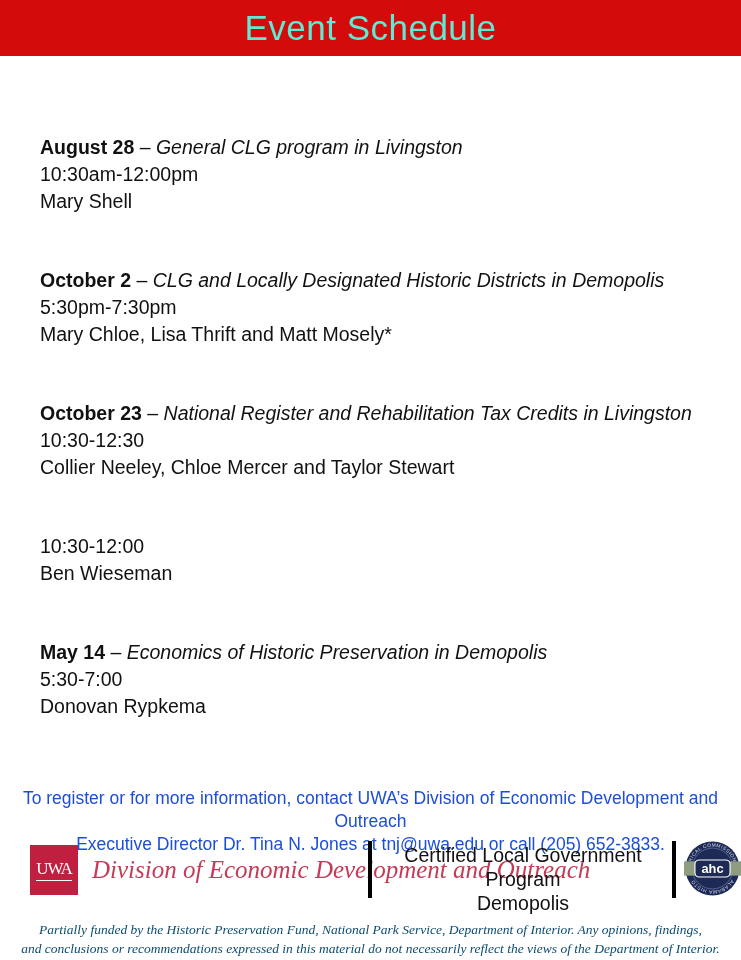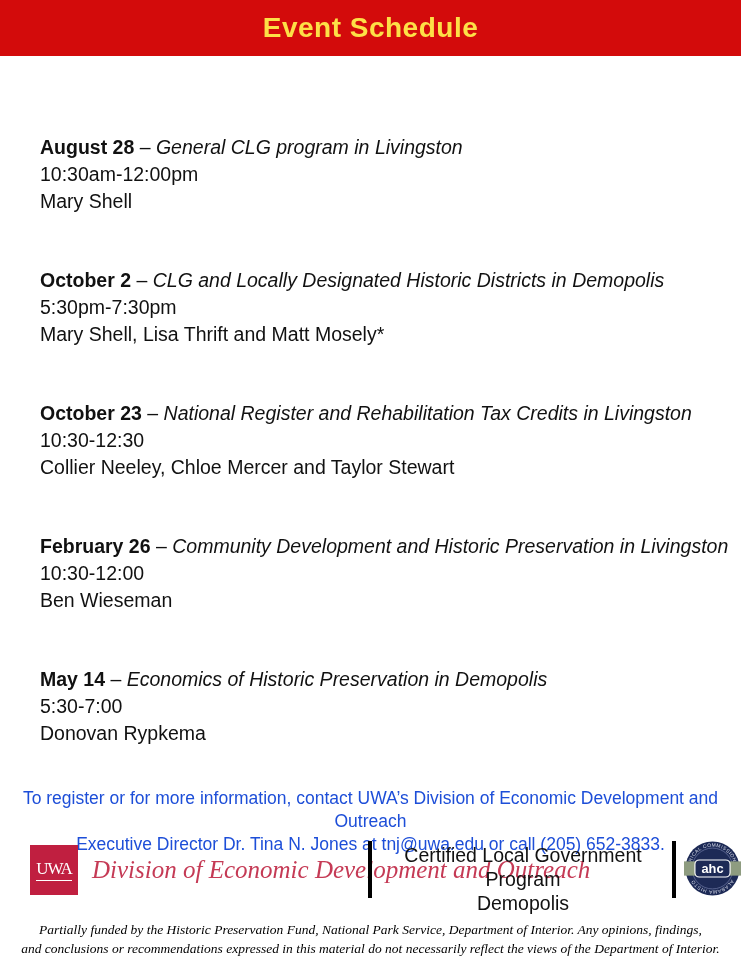--- a/index.html
+++ b/index.html
@@ -7,21 +7,21 @@
     position:relative; width:741px; height:960px; overflow:hidden;
     background:#ffffff; color:#111111;
     font-family:"Liberation Sans", sans-serif;
   }
 
   
   .header {
     position:absolute; top:0; left:0; width:741px; height:56px;
     background:#d30b0b; display:flex; align-items:center; justify-content:center;
   }
-  .header-title { color:#fde047; font-size:28px; font-weight:bold; letter-spacing:0.5px; }
+  .header-title { color:#5eead4; font-size:35px; font-weight:normal; letter-spacing:0.5px; }
 
   
   .events { position:absolute; top:134px; left:40px; }
   .event { margin-bottom:52px; font-size:19.5px; line-height:27px; white-space:nowrap; }
   .event-line1 { }
   .event-date { font-weight:bold;margin-top:28px; }
   .event-title { font-style:italic; }
 
   
   .contact {
@@ -50,21 +50,21 @@
   .program {
     position:absolute; left:376px; top:5px; width:294px; text-align:center;
     font-size:19.5px; line-height:24px; color:#111111;
   }
   .ahc-logo { position:absolute; left:684px; top:2px; width:57px; height:57px; }
 
   
   .disclaimer {
     position:absolute; top:920px; left:0; width:741px; text-align:center;
     font-family:"Liberation Serif", serif; font-style:italic;
-    font-size:13.5px; line-height:19px; color:#000000;
+    font-size:13.5px; line-height:19px; color:#0c4a6e;
   }
 </style>
 </head>
 <body>
 
 <div class="page">
 
   <div class="header">
     <span class="header-title">Event Schedule</span>
   </div>
@@ -72,31 +72,30 @@
   <div class="events">
     <div class="event">
       <div class="event-line1"><span class="event-date">August 28</span><span class="event-separator"> – </span><span class="event-title">General CLG program in Livingston</span></div>
       <div class="event-time">10:30am-12:00pm</div>
       <div class="event-presenters">Mary Shell</div>
     </div>
 
     <div class="event">
       <div class="event-line1"><span class="event-date">October 2</span><span class="event-separator"> – </span><span class="event-title">CLG and Locally Designated Historic Districts in Demopolis</span></div>
       <div class="event-time">5:30pm-7:30pm</div>
-      <div class="event-presenters">Mary Shell, Lisa Thrift and Matt Mosely*</div>
+      <div class="event-presenters">Mary Chloe, Lisa Thrift and Matt Mosely*</div>
     </div>
 
     <div class="event">
       <div class="event-line1"><span class="event-date">October 23</span><span class="event-separator"> – </span><span class="event-title">National Register and Rehabilitation Tax Credits in Livingston</span></div>
       <div class="event-time">10:30-12:30</div>
       <div class="event-presenters">Collier Neeley, Chloe Mercer and Taylor Stewart</div>
     </div>
 
     <div class="event">
-      <div class="event-line1"><span class="event-date">February 26</span><span class="event-separator"> – </span><span class="event-title">Community Development and Historic Preservation in Livingston</span></div>
       <div class="event-time">10:30-12:00</div>
       <div class="event-presenters">Ben Wieseman</div>
     </div>
 
     <div class="event">
       <div class="event-line1"><span class="event-date">May 14</span><span class="event-separator"> – </span><span class="event-title">Economics of Historic Preservation in Demopolis</span></div>
       <div class="event-time">5:30-7:00</div>
       <div class="event-presenters">Donovan Rypkema</div>
     </div>
   </div>

